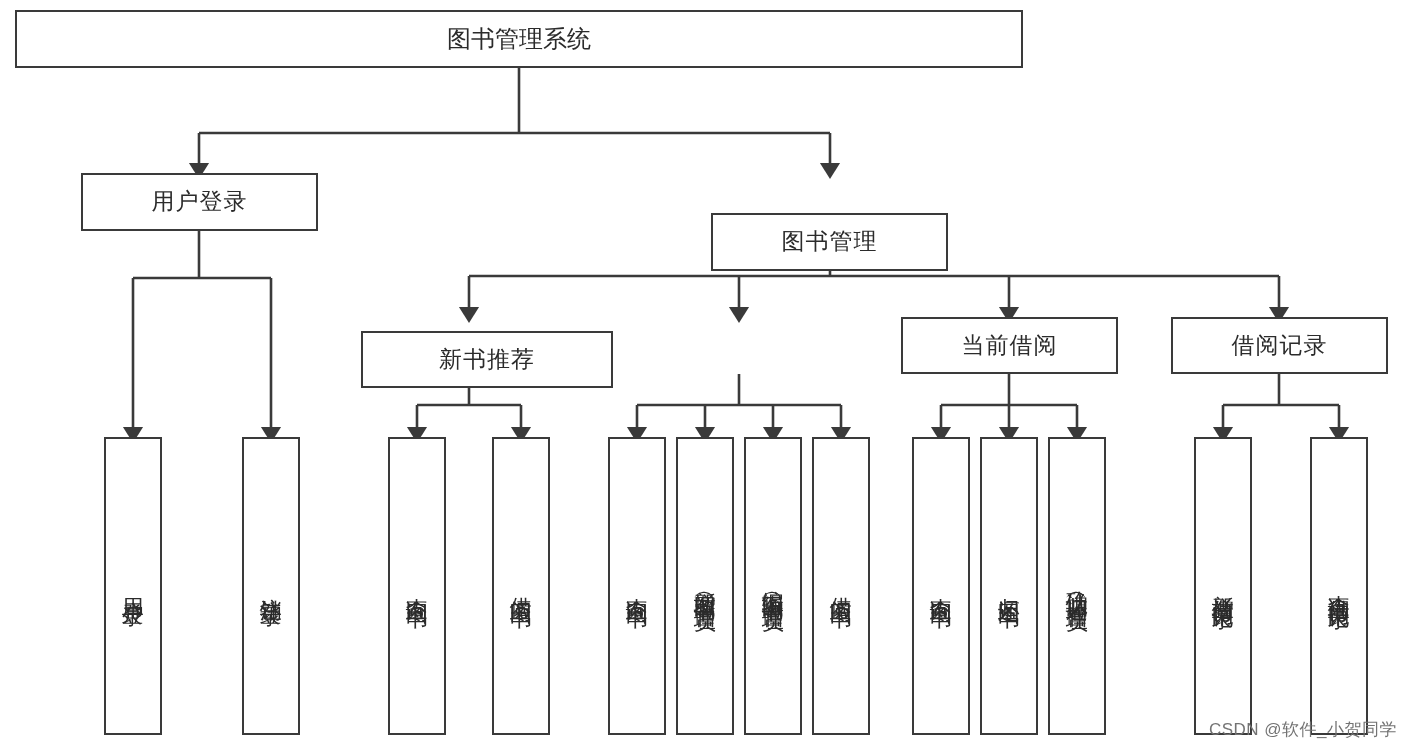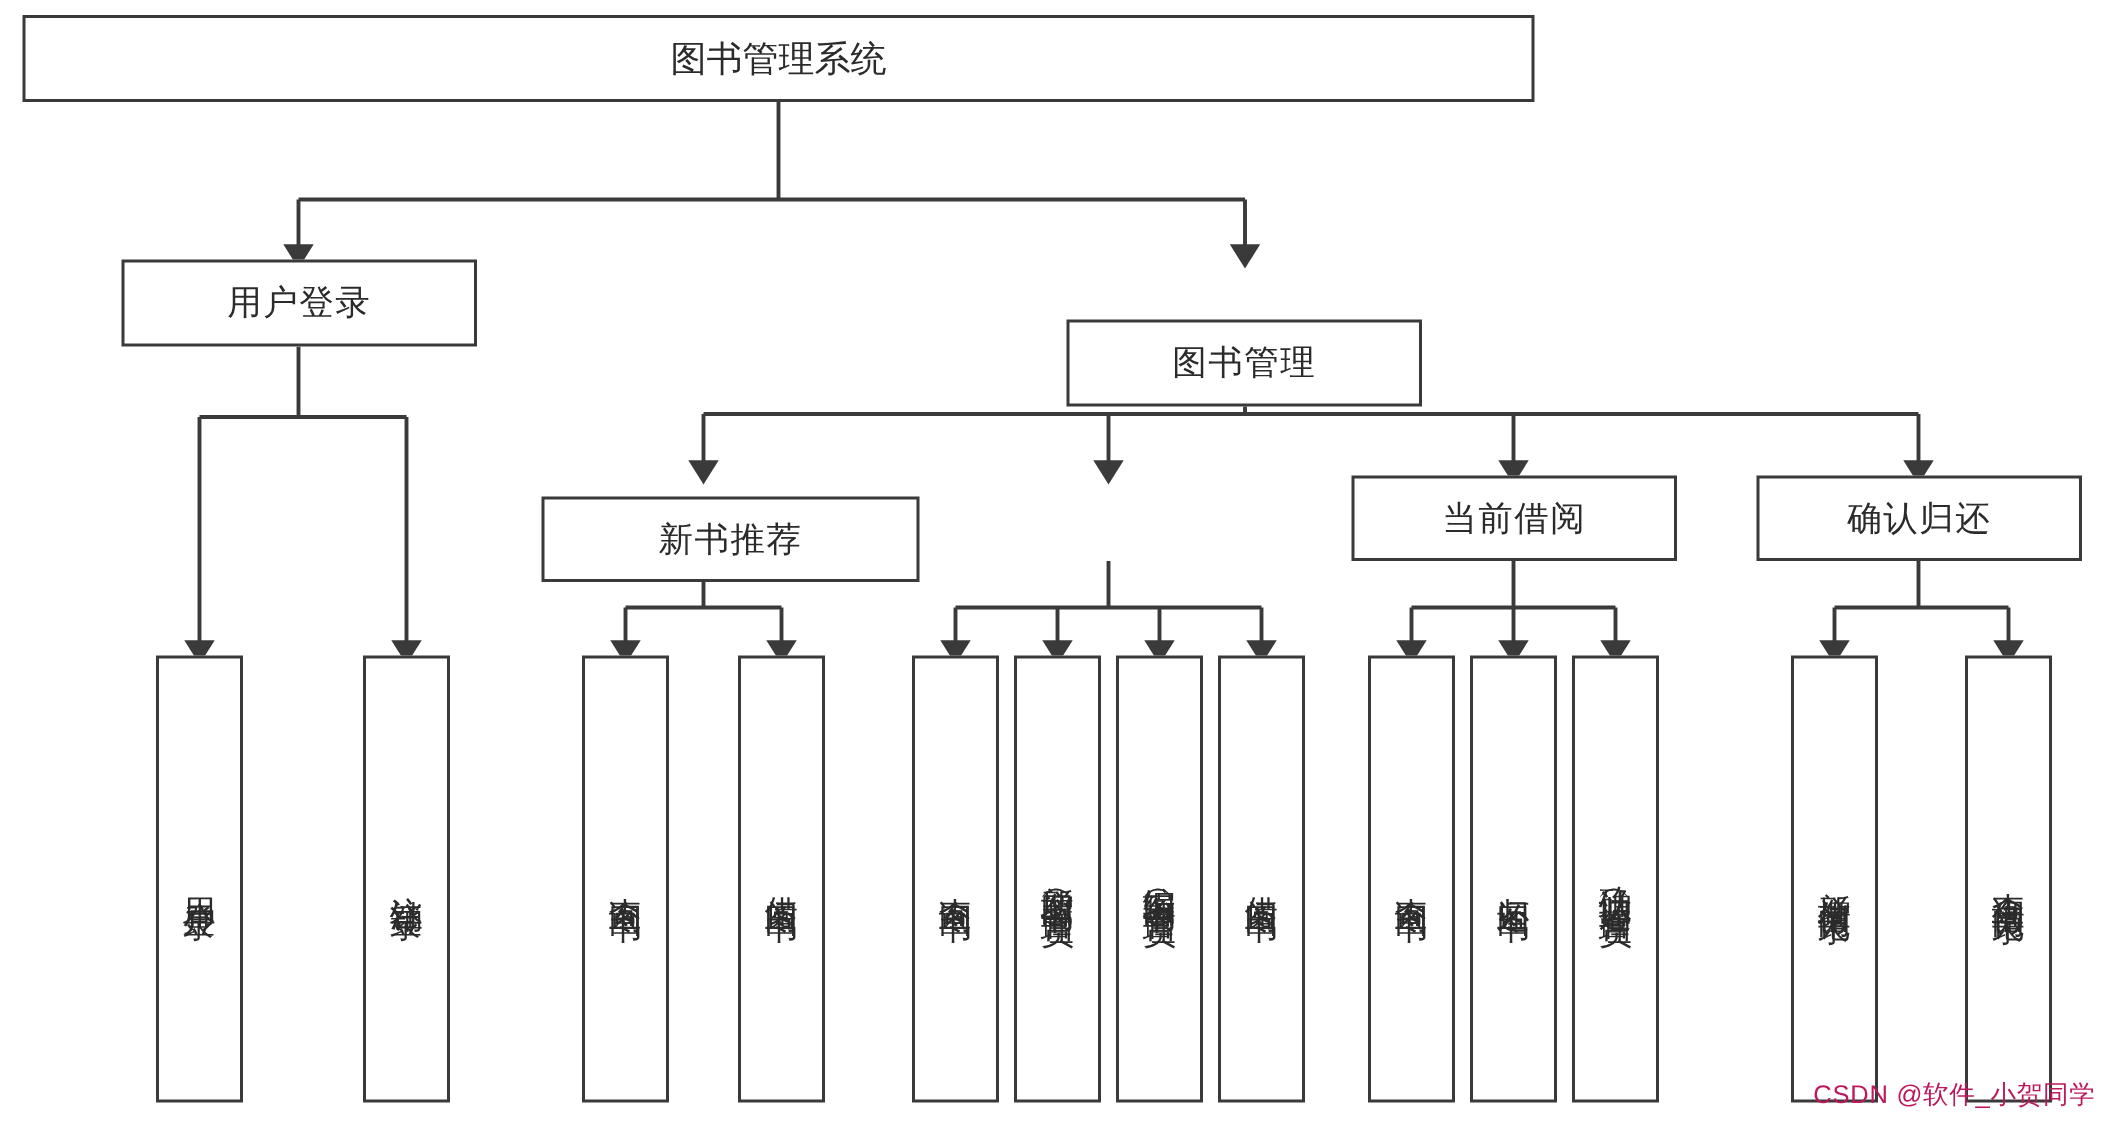--- a/index.html
+++ b/index.html
@@ -60,21 +60,21 @@
     line-height: 1.16;
     letter-spacing: 3px;
     white-space: nowrap;
     color: #2b2b2b;
   }
   .watermark {
     position: absolute;
     right: 8px;
     bottom: 6px;
     font-size: 17px;
-    color: #be185d;
+    color: #737373;
     letter-spacing: 0.5px;
     white-space: nowrap;
   }
 </style>
 </head>
 <body>
 
 <div id="canvas">
 
   <svg class="wires" viewBox="0 0 1405 747" xmlns="http://www.w3.org/2000/svg">
@@ -138,21 +138,21 @@
     <span>图书管理</span>
   </div>
 
   <div class="node h" style="left:361px; top:331px; width:252px; height:57px;">
     <span>新书推荐</span>
   </div>
   <div class="node h" style="left:901px; top:317px; width:217px; height:57px;">
     <span>当前借阅</span>
   </div>
   <div class="node h" style="left:1171px; top:317px; width:217px; height:57px;">
-    <span>确认归还</span>
+    <span>借阅记录</span>
   </div>
 
   <div class="leaf" style="left:104px; top:437px; width:58px; height:298px;">
     <span class="vtext">用户登录</span>
   </div>
   <div class="leaf" style="left:242px; top:437px; width:58px; height:298px;">
     <span class="vtext">注销登录</span>
   </div>
 
   <div class="leaf" style="left:388px; top:437px; width:58px; height:298px;">

